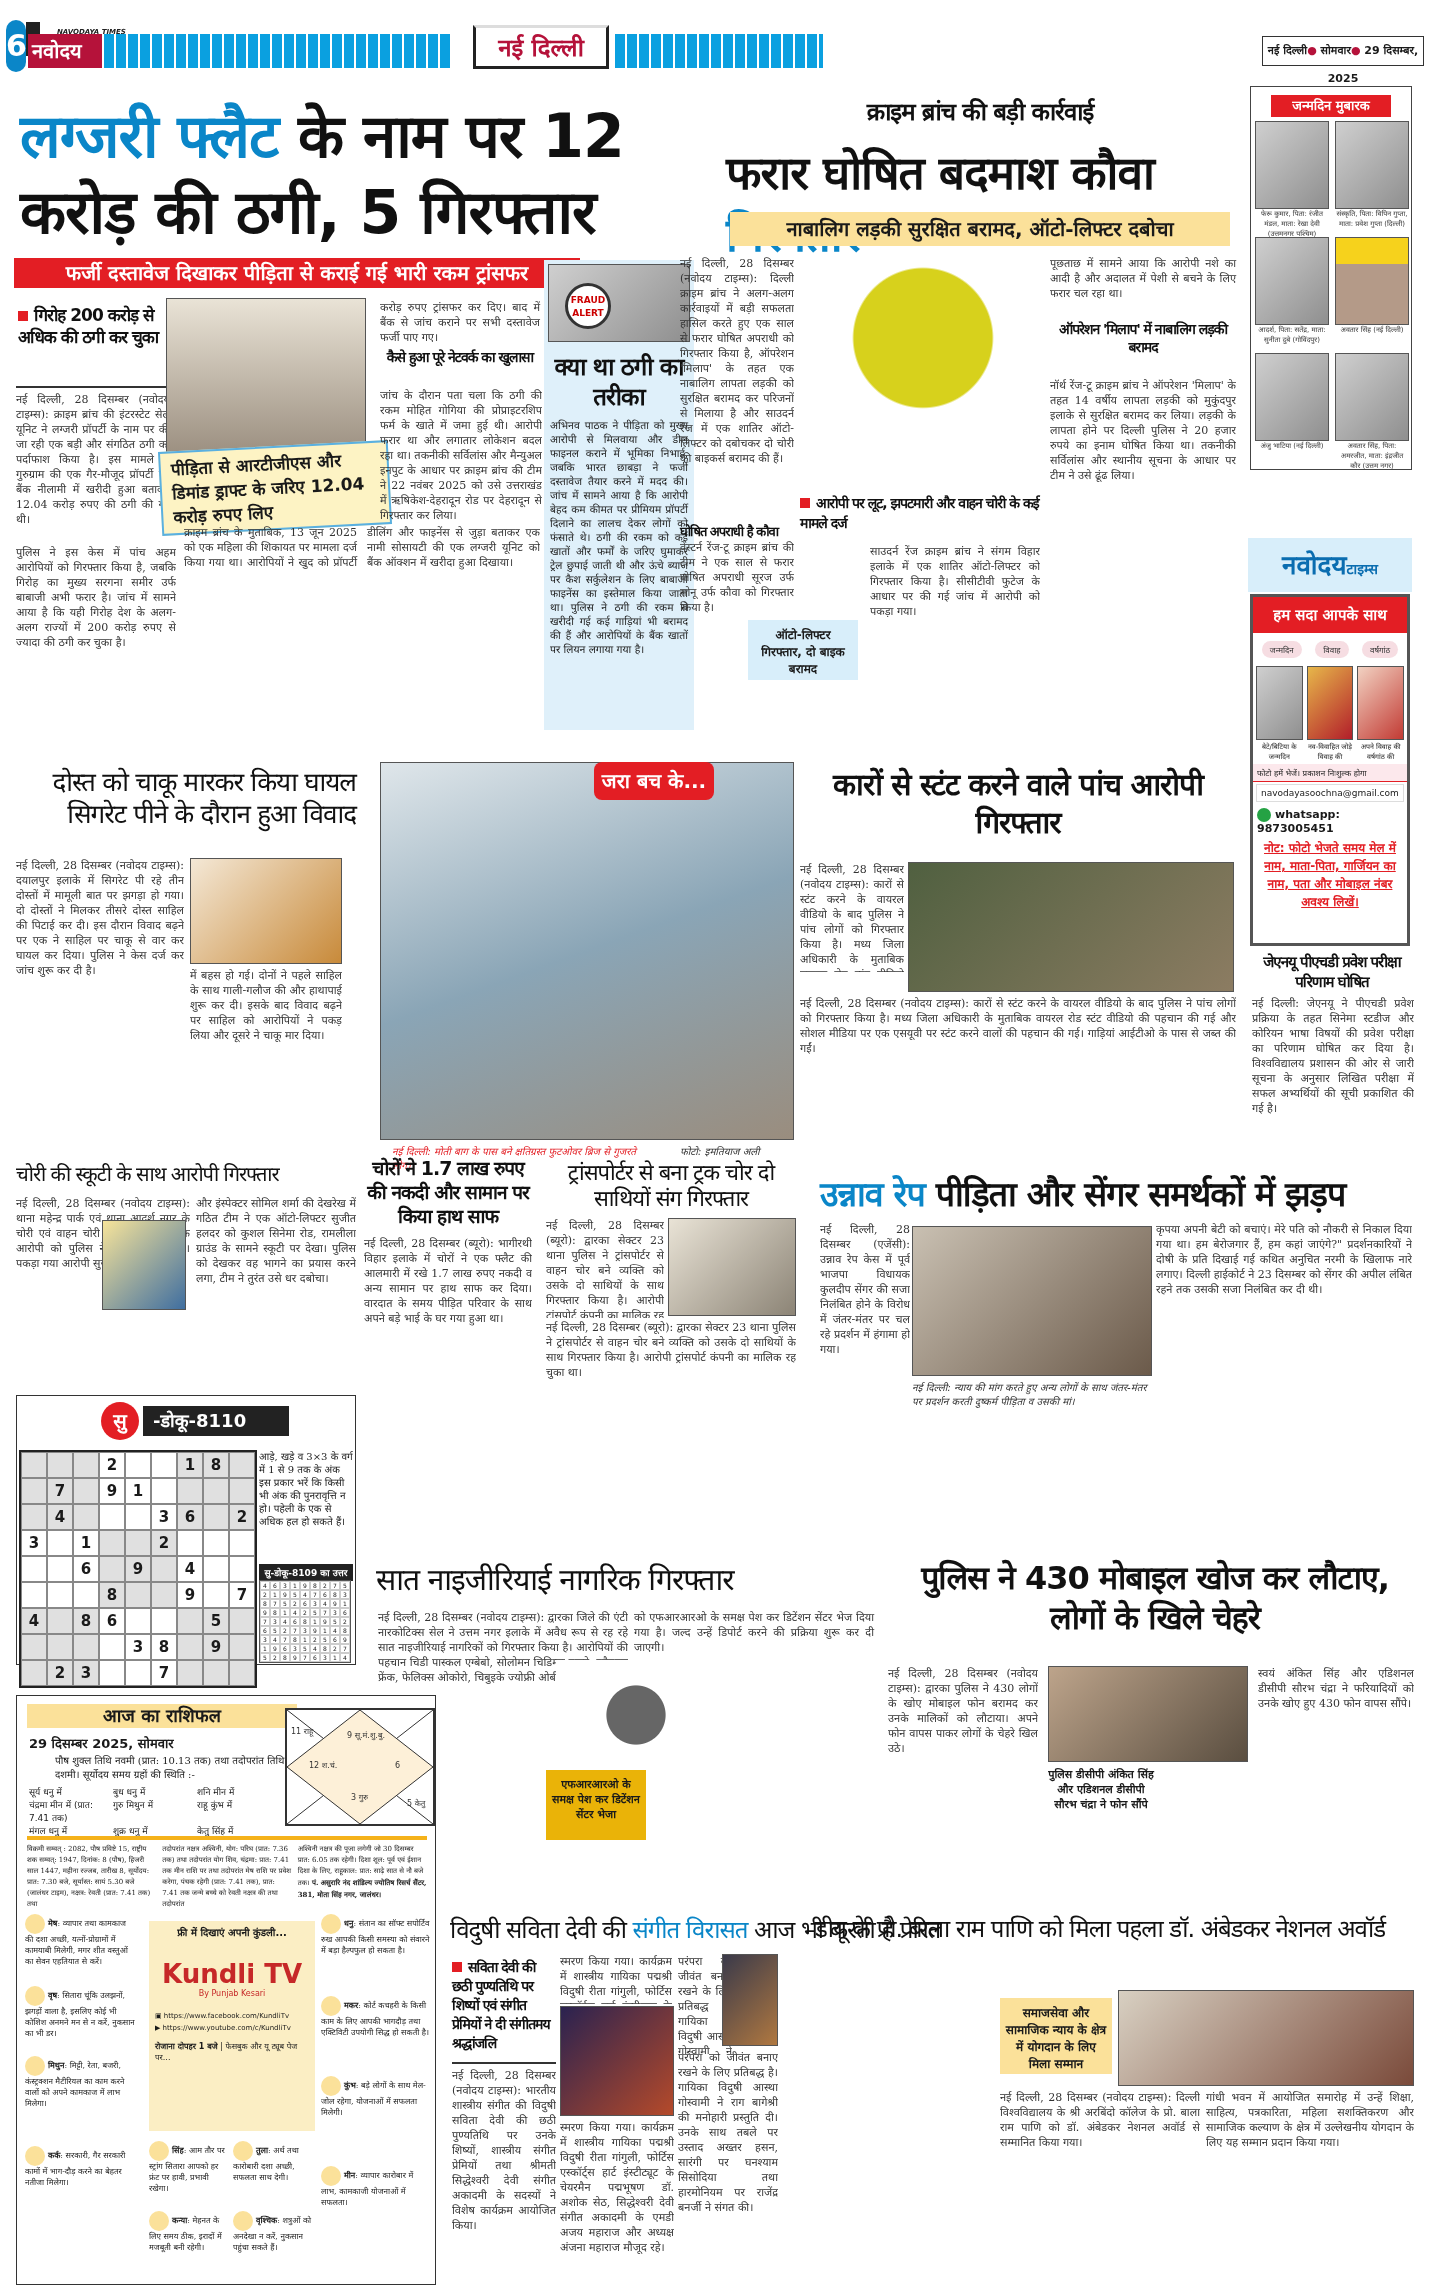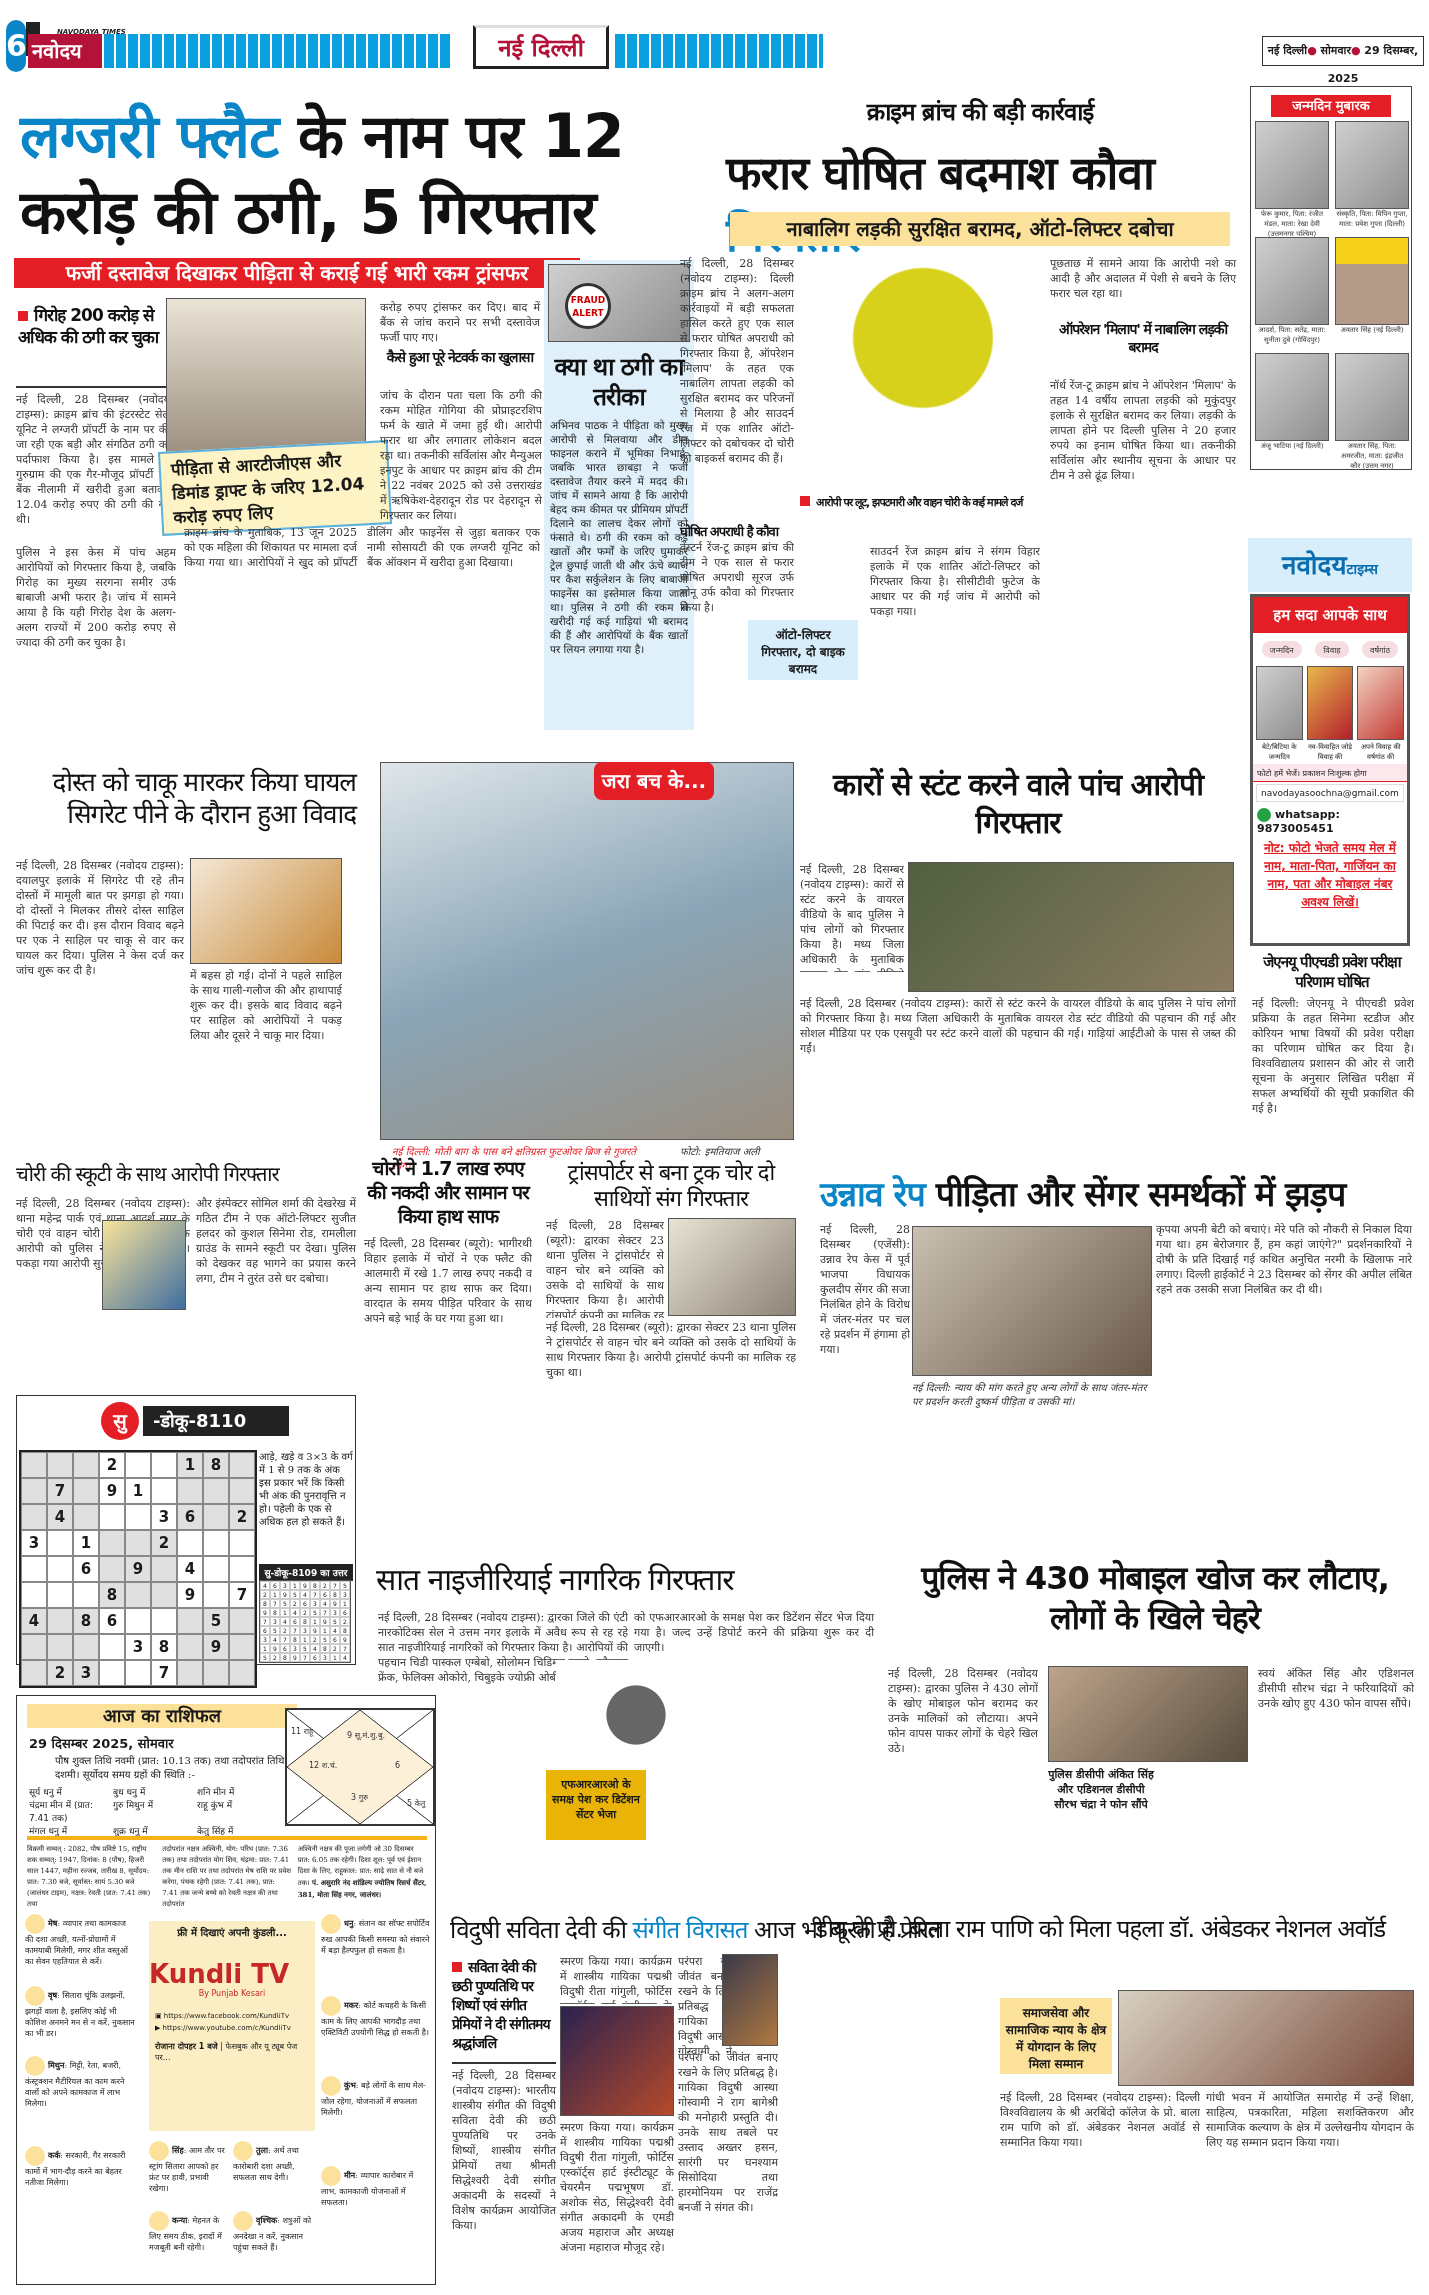--- a/index.html
+++ b/index.html
@@ -76,21 +76,21 @@
 
   .rashi { left: 16px; top: 1695px; width: 420px; height: 590px; border: 1px solid #333; }
   .rashi-title { position: absolute; left: 10px; top: 8px; width: 270px; height: 24px; background: #fbe19a; font-size: 18px; font-weight: bold; text-align: center; line-height: 24px; }
   .kundli { position: absolute; left: 268px; top: 12px; width: 150px; height: 118px; border: 2px solid #333; background: #fff; }
   .rashi-date { position: absolute; left: 12px; top: 38px; font-size: 13px; font-weight: bold; }
   .rashi-p { position: absolute; left: 12px; top: 58px; width: 250px; font-size: 10px; line-height: 14px; font-family: "DejaVu Serif", serif; margin-left: 26px; }
   .planets { position: absolute; left: 12px; top: 90px; width: 252px; display: grid; grid-template-columns: 1fr 1fr 1fr; font-size: 9px; line-height: 13px; }
   .rashi-bar { position: absolute; left: 10px; top: 140px; width: 400px; height: 4px; background: #f5b21a; }
   .rashi-info { position: absolute; left: 10px; top: 148px; width: 400px; display: grid; grid-template-columns: 1fr 1fr 1fr; gap: 6px; font-size: 7px; line-height: 11px; font-family: "DejaVu Serif", serif; }
   .kundli-ad { position: absolute; left: 132px; top: 225px; width: 166px; height: 210px; background: #fbeec4; }
-  .kundli-logo { font-size: 26px; font-weight: bold; color: #c62828; margin-top: 20px; }
+  .kundli-logo { font-size: 26px; font-weight: bold; color: #c62828; text-align: center; margin-top: 20px; }
   .rashi-col { position: absolute; width: 110px; font-size: 8px; line-height: 11px; font-family: "DejaVu Serif", serif; }
   .zodiac { display: inline-block; width: 20px; height: 20px; border-radius: 50%; background: #fbe19a; vertical-align: middle; margin-right: 3px; }
 </style>
 </head>
 <body>
 
 <div class="abs pageno">6</div>
 <div class="abs brand-corner"></div>
 <div class="abs brand-small">NAVODAYA TIMES</div>
 <div class="abs brand">नवोदय टाइम्स</div>
@@ -134,21 +134,21 @@
 
 <div class="abs hl" style="left:740px;top:94px;width:480px;font-size:24px;text-align:center;">क्राइम ब्रांच की बड़ी कार्रवाई</div>
 <div class="abs hl" style="left:726px;top:140px;width:510px;font-size:46px;text-align:left;">
   <span>फरार घोषित बदमाश कौवा</span> <span class="blue">गिरफ्तार</span>
 </div>
 <div class="abs" style="left:730px;top:212px;width:500px;height:34px;background:#fbe19a;font-size:20px;font-weight:bold;text-align:center;line-height:34px;">नाबालिग लड़की सुरक्षित बरामद, ऑटो-लिफ्टर दबोचा</div>
 <div class="abs txt" style="left:680px;top:256px;width:114px;height:262px;overflow:hidden;">नई दिल्ली, 28 दिसम्बर (नवोदय टाइम्स): दिल्ली क्राइम ब्रांच ने अलग-अलग कार्रवाइयों में बड़ी सफलता हासिल करते हुए एक साल से फरार घोषित अपराधी को गिरफ्तार किया है, ऑपरेशन 'मिलाप' के तहत एक नाबालिग लापता लड़की को सुरक्षित बरामद कर परिजनों से मिलाया है और साउदर्न रेंज में एक शातिर ऑटो-लिफ्टर को दबोचकर दो चोरी की बाइकर्स बरामद की हैं।</div>
 <div class="abs hl" style="left:680px;top:522px;width:114px;font-size:13px;">घोषित अपराधी है कौवा</div>
 <div class="abs txt" style="left:680px;top:540px;width:114px;height:180px;overflow:hidden;">वेस्टर्न रेंज-टू क्राइम ब्रांच की टीम ने एक साल से फरार घोषित अपराधी सूरज उर्फ सोनू उर्फ कौवा को गिरफ्तार किया है।</div>
 <div class="abs" style="left:798px;top:256px;width:250px;height:234px;background:radial-gradient(circle at 50% 35%,#d7d11c 0 35%,#fff 36%),#fff;"></div>
-<div class="abs hl" style="left:800px;top:493px;width:240px;font-size:11px;line-height:20px;"><span class="bullet"></span><span>आरोपी पर लूट, झपटमारी और वाहन चोरी के कई मामले दर्ज</span></div>
+<div class="abs hl" style="left:800px;top:493px;width:240px;font-size:14px;line-height:20px;"><span class="bullet"></span><span>आरोपी पर लूट, झपटमारी और वाहन चोरी के कई मामले दर्ज</span></div>
 <div class="abs txt" style="left:870px;top:544px;width:170px;height:130px;overflow:hidden;">साउदर्न रेंज क्राइम ब्रांच ने संगम विहार इलाके में एक शातिर ऑटो-लिफ्टर को गिरफ्तार किया है। सीसीटीवी फुटेज के आधार पर की गई जांच में आरोपी को पकड़ा गया।</div>
 <div class="abs" style="left:748px;top:620px;width:110px;height:60px;background:#d8eefa;font-size:12px;font-weight:bold;text-align:center;padding:6px;">ऑटो-लिफ्टर गिरफ्तार, दो बाइक बरामद</div>
 <div class="abs txt" style="left:1050px;top:256px;width:186px;">पूछताछ में सामने आया कि आरोपी नशे का आदी है और अदालत में पेशी से बचने के लिए फरार चल रहा था।</div>
 <div class="abs hl" style="left:1050px;top:320px;width:186px;font-size:14px;line-height:18px;text-align:center;">ऑपरेशन 'मिलाप' में नाबालिग लड़की बरामद</div>
 <div class="abs txt" style="left:1050px;top:378px;width:186px;height:160px;overflow:hidden;">नॉर्थ रेंज-टू क्राइम ब्रांच ने ऑपरेशन 'मिलाप' के तहत 14 वर्षीय लापता लड़की को मुकुंदपुर इलाके से सुरक्षित बरामद कर लिया। लड़की के लापता होने पर दिल्ली पुलिस ने 20 हजार रुपये का इनाम घोषित किया था। तकनीकी सर्विलांस और स्थानीय सूचना के आधार पर टीम ने उसे ढूंढ लिया।</div>
 
 <div class="abs bday">
   <div class="bday-title">जन्मदिन मुबारक</div>
   <div class="bday-grid">
     <div>

